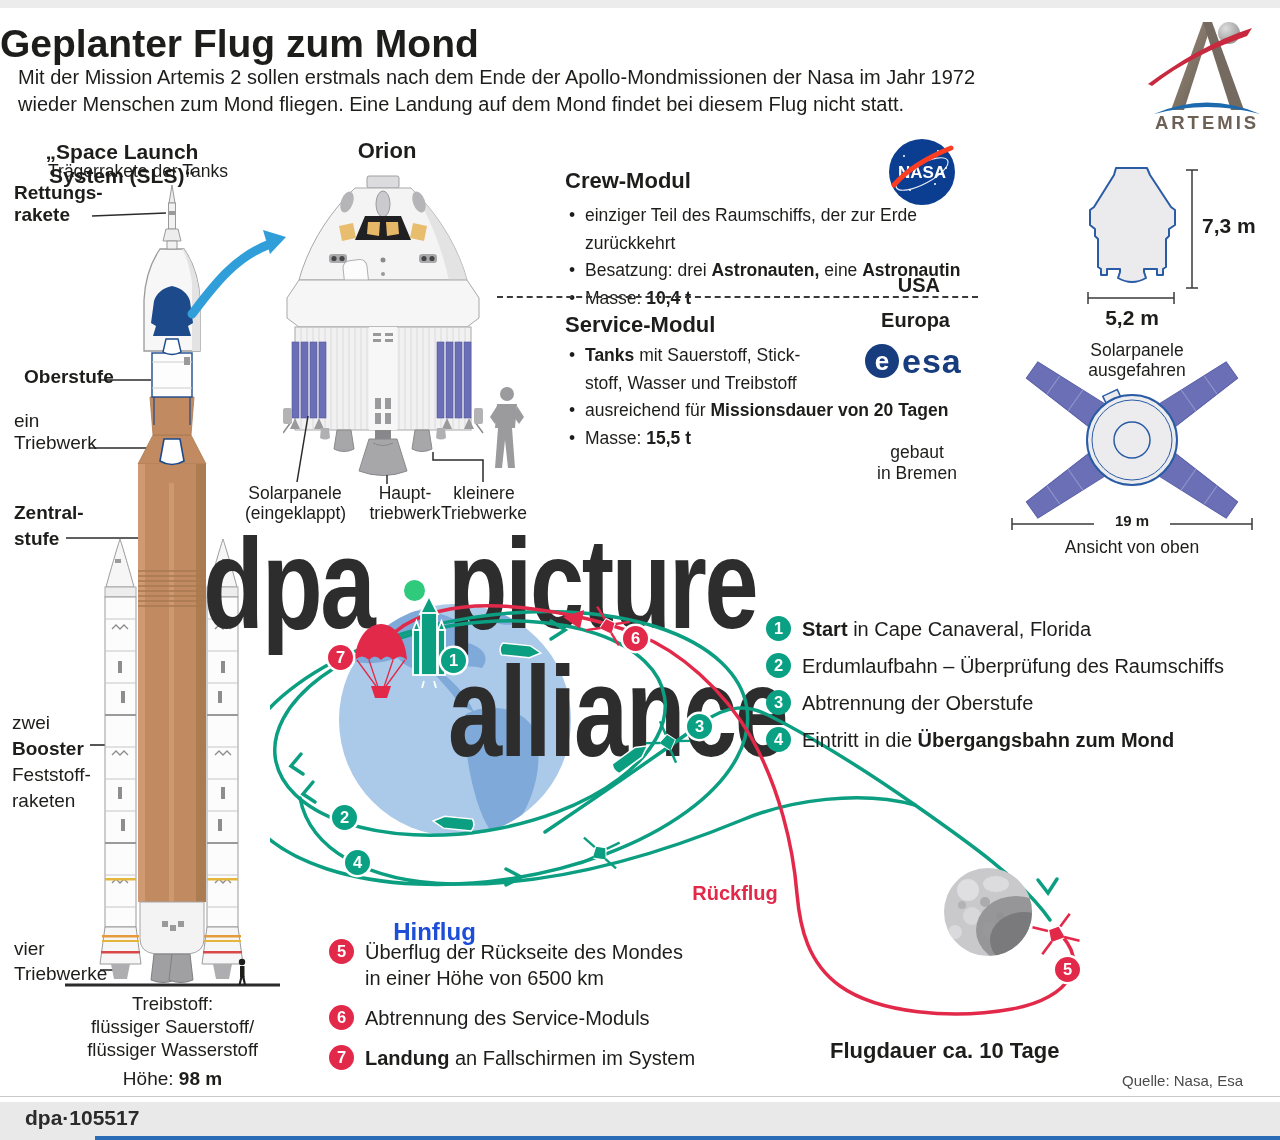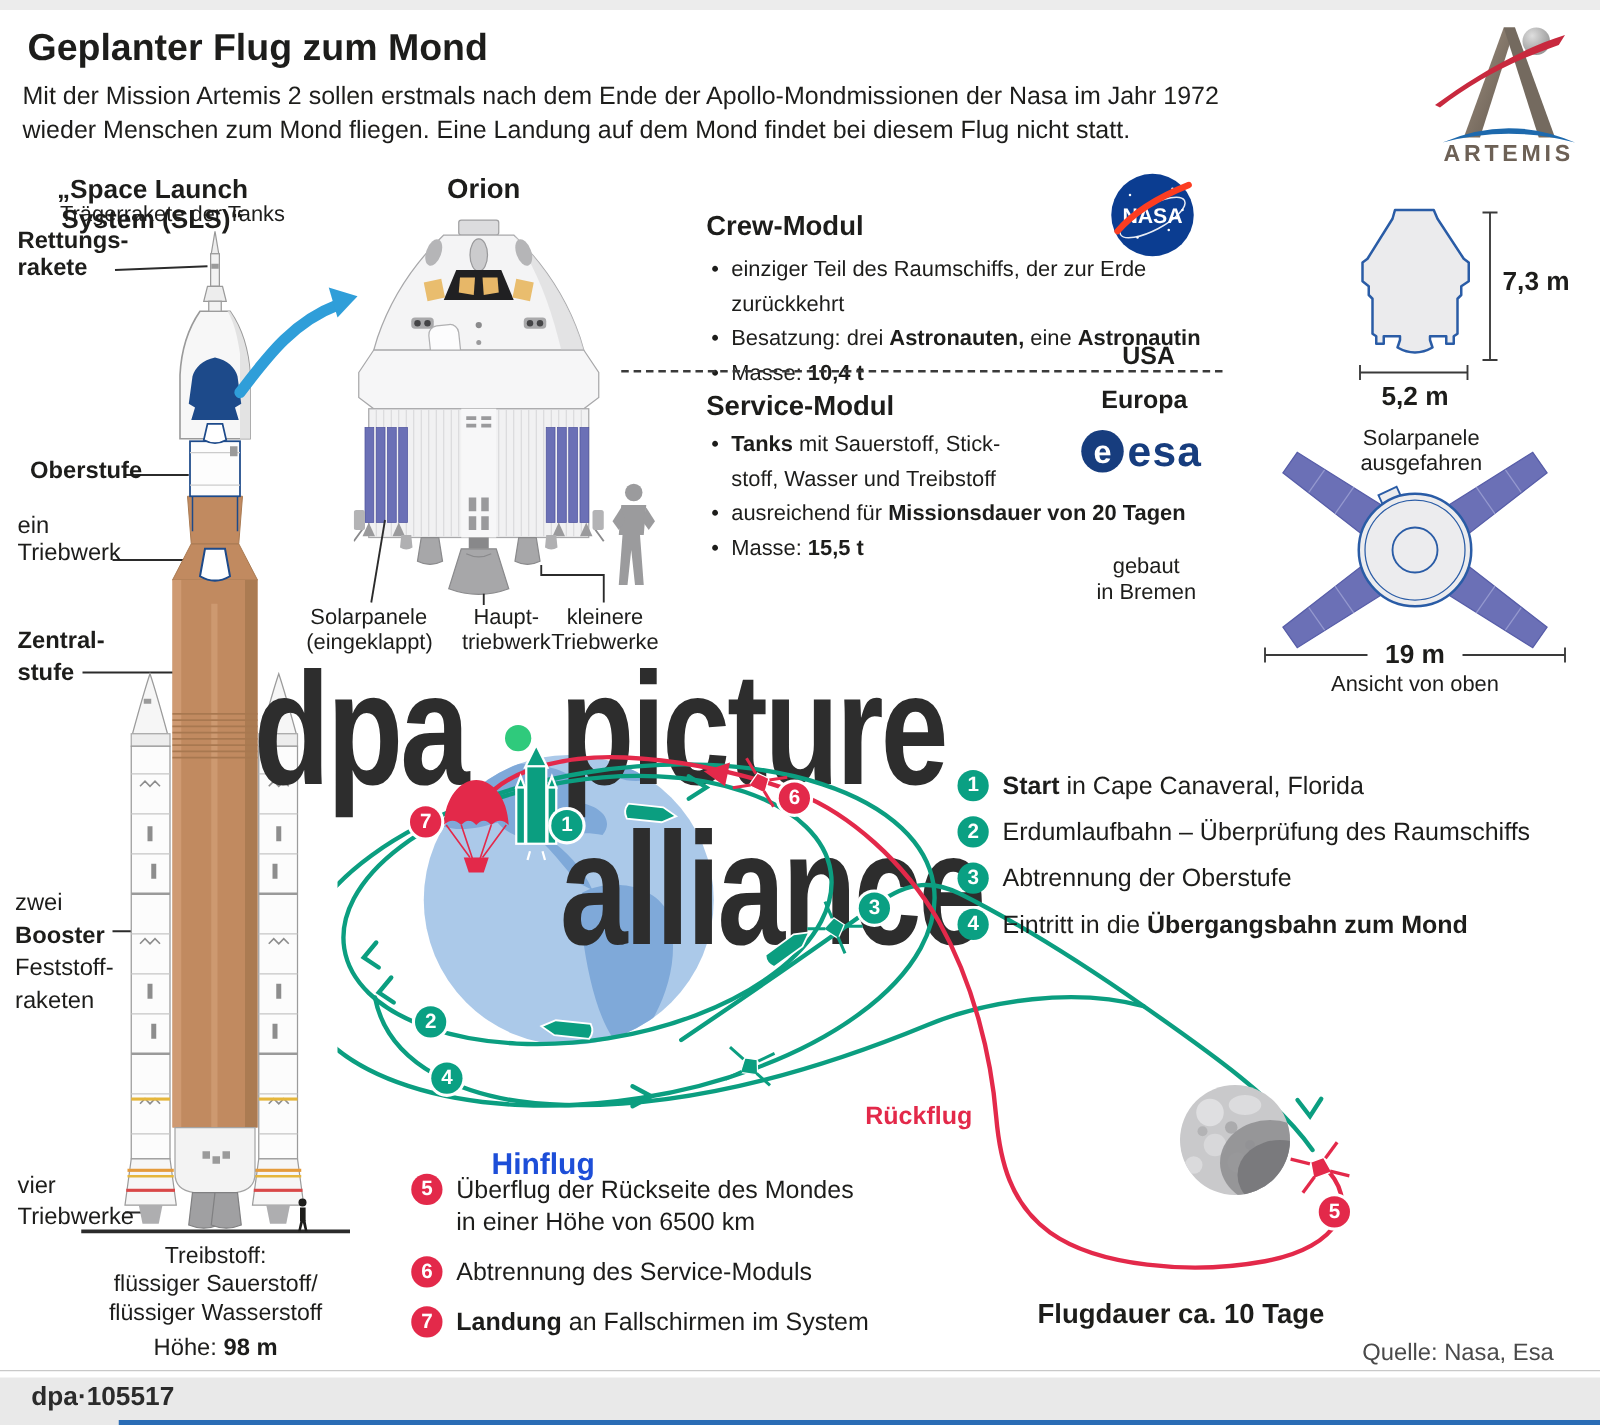--- a/index.html
+++ b/index.html
@@ -3,21 +3,21 @@
 <meta charset="utf-8">
 <style>
   body{margin:0;font-family:"Liberation Sans",sans-serif;color:#1d1d1b;background:#fff;}
   #canvas{position:relative;width:1280px;height:1140px;background:#fff;overflow:hidden;}
   .abs{position:absolute;}
   .b{font-weight:bold;}
   .pre{white-space:pre-line;}
   .ctr{text-align:center;}
   .rt{text-align:right;}
   #topstrip{left:0;top:0;width:1280px;height:8px;background:#ececec;}
-  #page-title{left:22px;top:22px;font-size:30px;font-weight:bold;}
+  #page-title{left:0;top:22px;font-size:39px;font-weight:bold;}
   #page-subtitle{left:18px;top:64px;font-size:20px;line-height:27px;}
   
   .sls-label{font-size:19px;line-height:22px;}
   
   .bullets{margin:0;padding:0;list-style:none;}
   .bullets li{position:relative;padding-left:20px;font-size:17.5px;line-height:27.5px;}
   .bullets li::before{content:"\2022";position:absolute;left:4px;color:#1d1d1b;}
   .sec-title{font-size:22px;font-weight:bold;}
   
   #watermark{position:absolute;left:0;top:0;width:1280px;height:1140px;z-index:20;pointer-events:none;}
@@ -32,21 +32,21 @@
   .step-text{font-size:20px;line-height:26px;padding-top:0px;}
   #route-label-out{left:352px;top:918px;width:165px;font-size:24px;font-weight:bold;color:#1d4ed8;text-align:center;z-index:40;}
   #route-label-ret{left:655px;top:882px;width:160px;font-size:20px;font-weight:bold;color:#e3294a;text-align:center;z-index:40;}
   #route-duration{left:830px;top:1038px;width:270px;font-size:22px;font-weight:bold;z-index:40;}
   
   #module-divider{left:497px;top:296px;width:481px;height:0;border-top:2.5px dashed #3a3a3a;}
   
   #footer-line{left:0;top:1096px;width:1280px;height:1px;background:#c9c9c9;}
   #footer-strip{left:0;top:1102px;width:1280px;height:38px;background:#e9e9e9;}
   #footer-credit{left:25px;top:1106px;font-size:21px;font-weight:bold;color:#2b2b2b;}
-  #footer-source{left:1030px;top:1072px;width:213px;font-size:19px;color:#4a4a4a;text-align:right;}
+  #footer-source{left:1030px;top:1072px;width:213px;font-size:15px;color:#4a4a4a;text-align:right;}
   #bottom-blue{left:95px;top:1136px;width:1185px;height:4px;background:#2a6cb5;}
   svg{display:block;}
 </style>
 </head>
 <body>
 
 <div id="canvas">
 
   <div id="topstrip" class="abs"></div>
 
@@ -400,21 +400,21 @@
     <circle cx="1132" cy="440" r="45" fill="#ececee" stroke="#2a5ca6" stroke-width="2"></circle>
     <circle cx="1132" cy="440" r="40" fill="none" stroke="#2a5ca6" stroke-width="1"></circle>
     <circle cx="1132" cy="440" r="18" fill="#ececee" stroke="#2a5ca6" stroke-width="1.5"></circle>
     <g stroke="#3a3a3a" stroke-width="1.5">
       <line x1="1012" y1="524" x2="1094" y2="524"></line>
         <line x1="1170" y1="524" x2="1252" y2="524"></line>
       <line x1="1012" y1="518" x2="1012" y2="530"></line>
         <line x1="1252" y1="518" x2="1252" y2="530"></line>
     </g>
   </svg>
-  <div class="abs ctr b" style="left:1094px;top:512px;width:76px;font-size:21px">19 m</div>
+  <div class="abs ctr b" style="left:1094px;top:512px;width:76px;font-size:15px">19 m</div>
   <div class="abs ctr" style="left:1052px;top:537px;width:160px;font-size:17.5px">Ansicht von oben</div>
 
   <svg class="abs" style="left:270px;top:575px;z-index:5" width="1010" height="450" viewBox="270 575 1010 450">
     <defs>
         <clipPath id="earthclip">
           <circle cx="455" cy="720" r="116"></circle>
         </clipPath>
       </defs>
     <circle cx="455" cy="720" r="116" fill="#abc9e9"></circle>
     <g clip-path="url(#earthclip)" fill="#7fa9d9">

